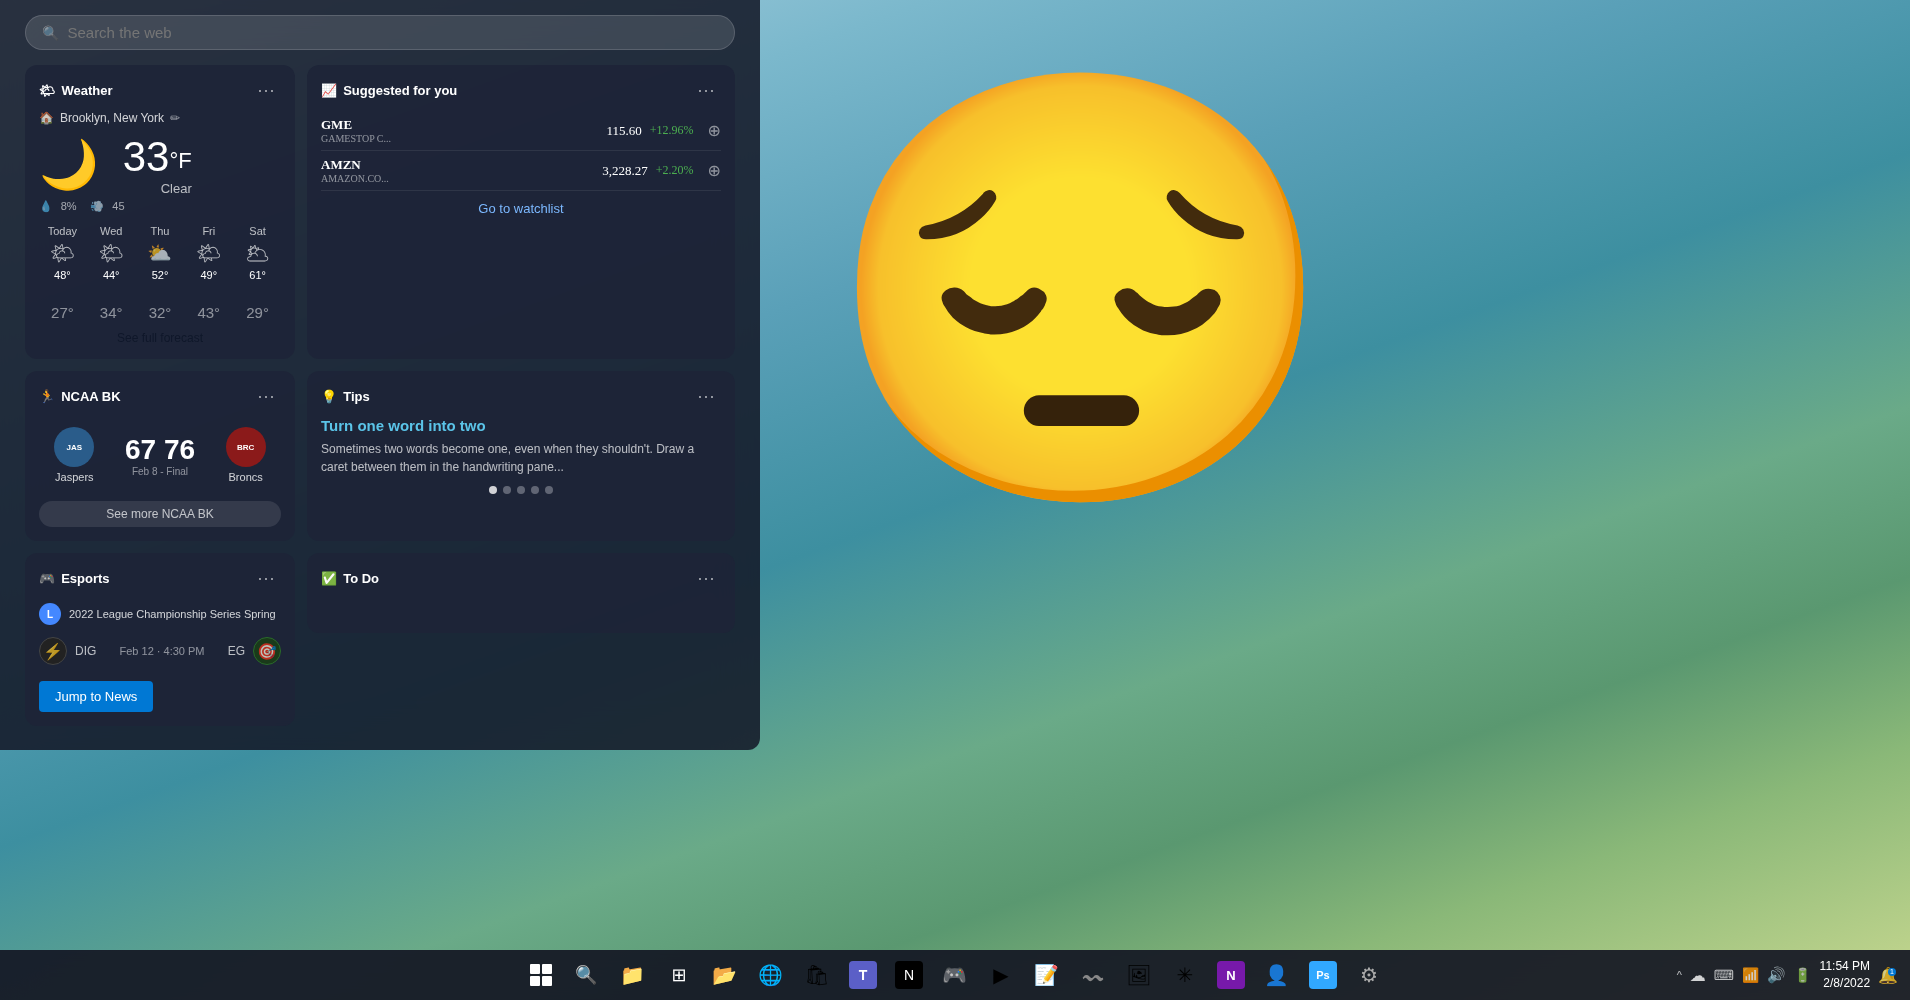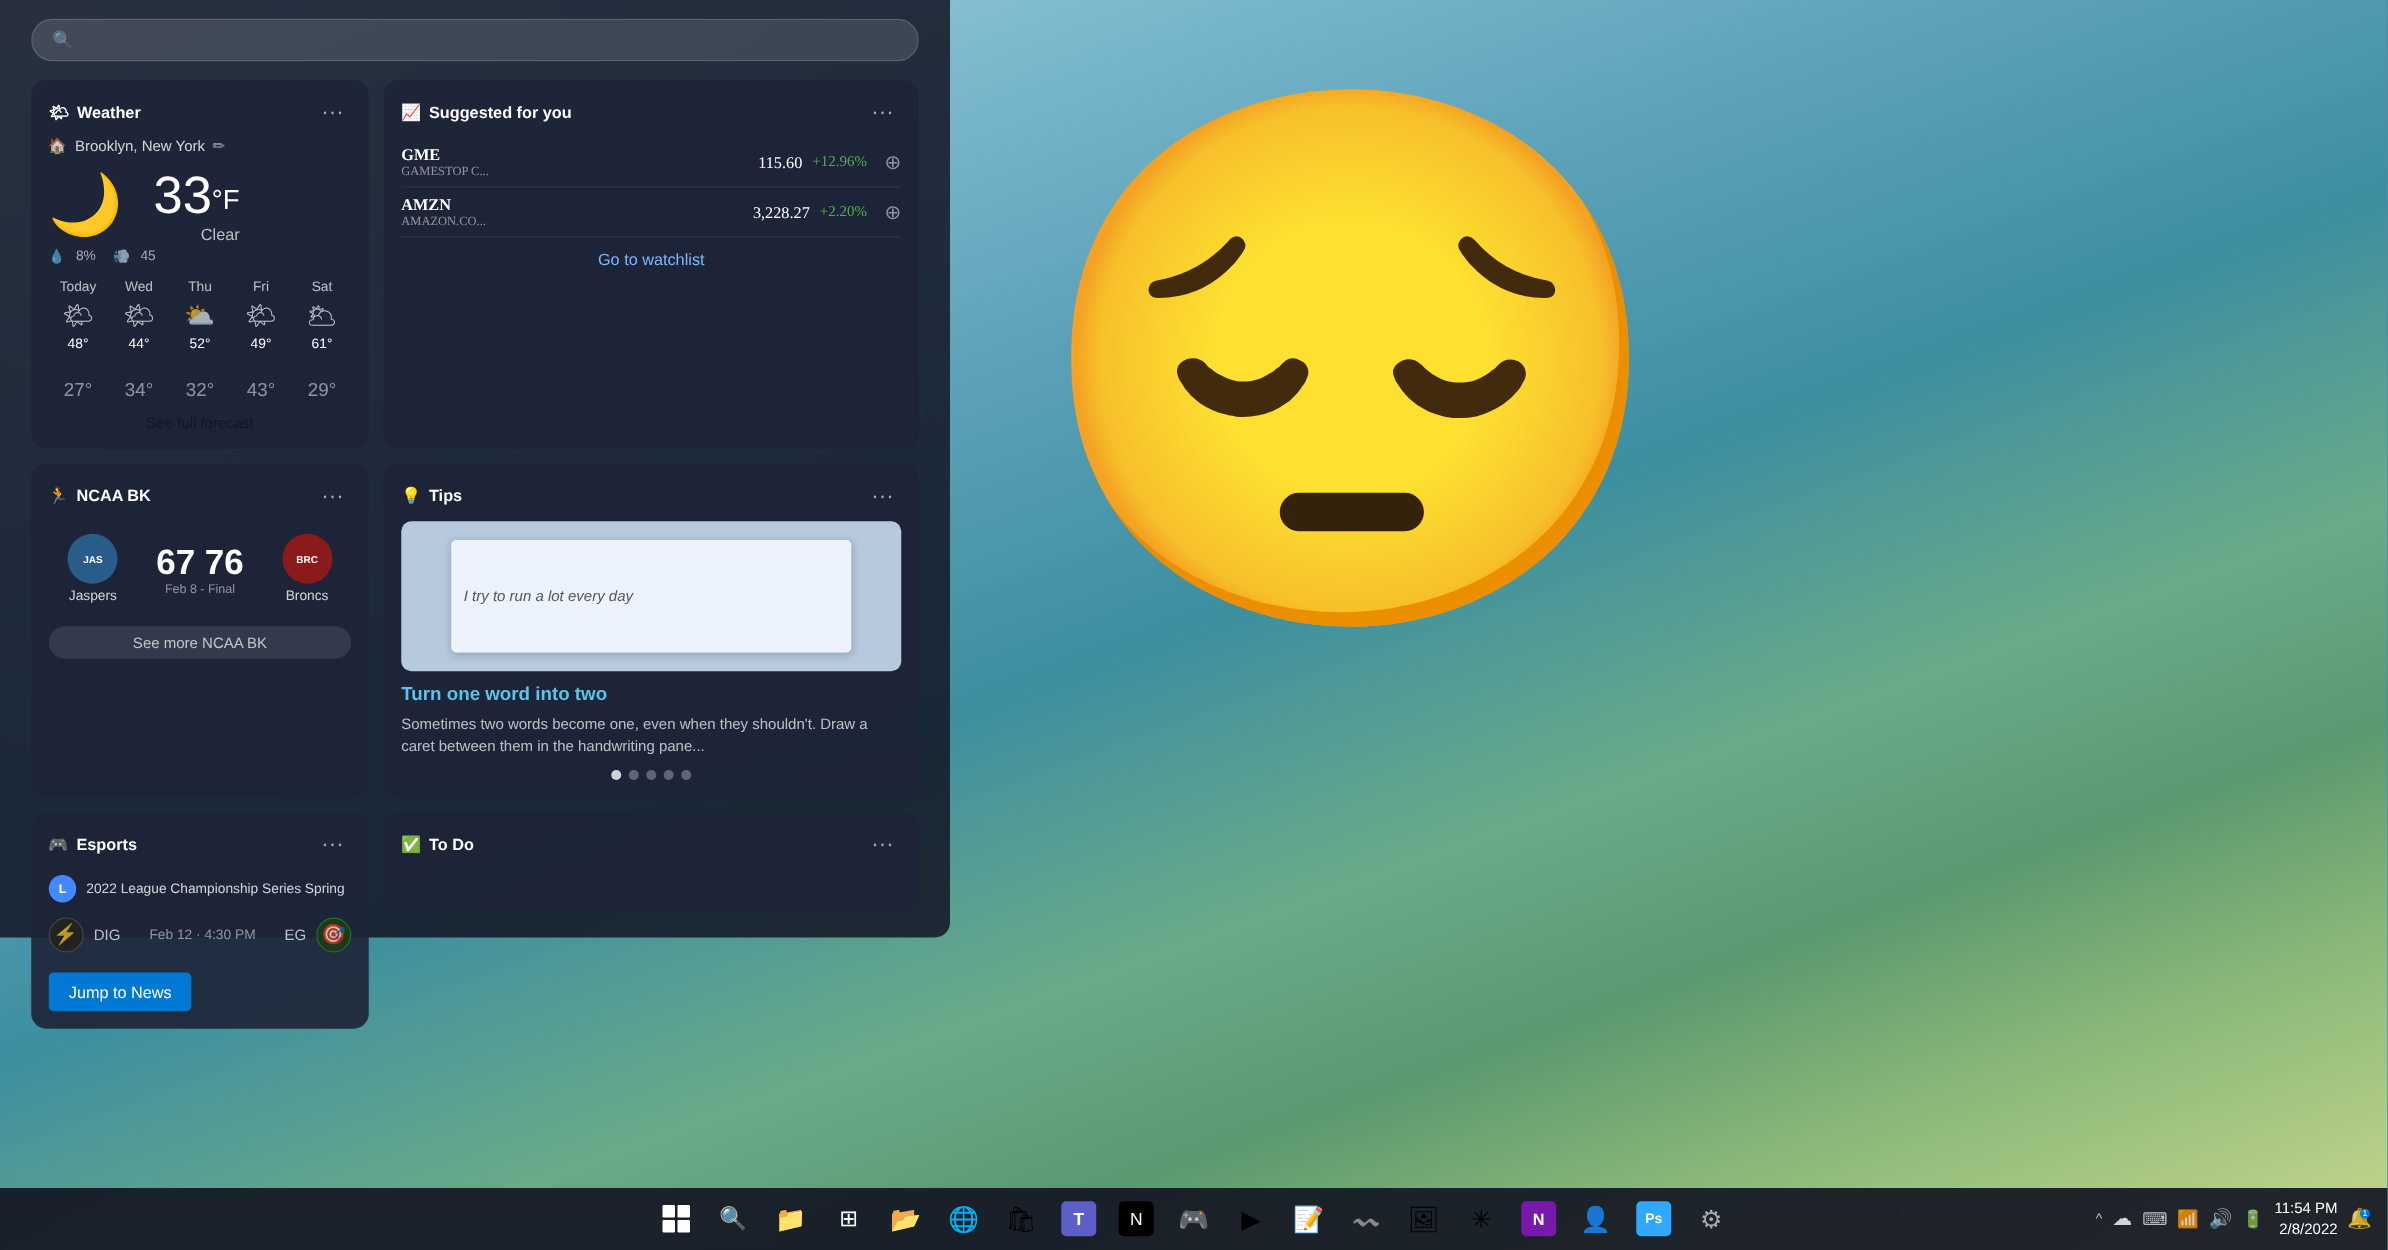--- a/index.html
+++ b/index.html
@@ -530,20 +530,21 @@
 <body>
 
 <div class="desktop-bg"></div>
 
 <div class="emoji-face">😔</div>
 
 <div class="widget-panel">
 
   <div class="search-bar">
     <span style="color:rgba(255,255,255,0.5); font-size:14px;">🔍</span>
+    <input type="text" placeholder="Search the web" style="">
   </div>
 
   <div class="widgets-row">
 
     <div class="widget-card weather-widget">
       <div class="widget-header">
         <div class="widget-title">
           <span>🌤</span>
           <span>Weather</span>
         </div>
@@ -677,25 +678,20 @@
     </div>
 
     <div class="widget-card tips-widget">
       <div class="widget-header">
         <div class="widget-title">
           <span>💡</span>
           <span>Tips</span>
         </div>
         <button class="widget-more">···</button>
       </div>
-      <div class="tips-preview">
-        <div class="tips-preview-inner">
-          <span>I try to run a lot every day</span>
-        </div>
-      </div>
       <div class="tips-title">Turn one word into two</div>
       <div class="tips-desc">Sometimes two words become one, even when they shouldn't. Draw a caret between them in the handwriting pane...</div>
       <div class="tips-dots">
         <div class="tips-dot active"></div>
         <div class="tips-dot"></div>
         <div class="tips-dot"></div>
         <div class="tips-dot"></div>
         <div class="tips-dot"></div>
       </div>
     </div>

